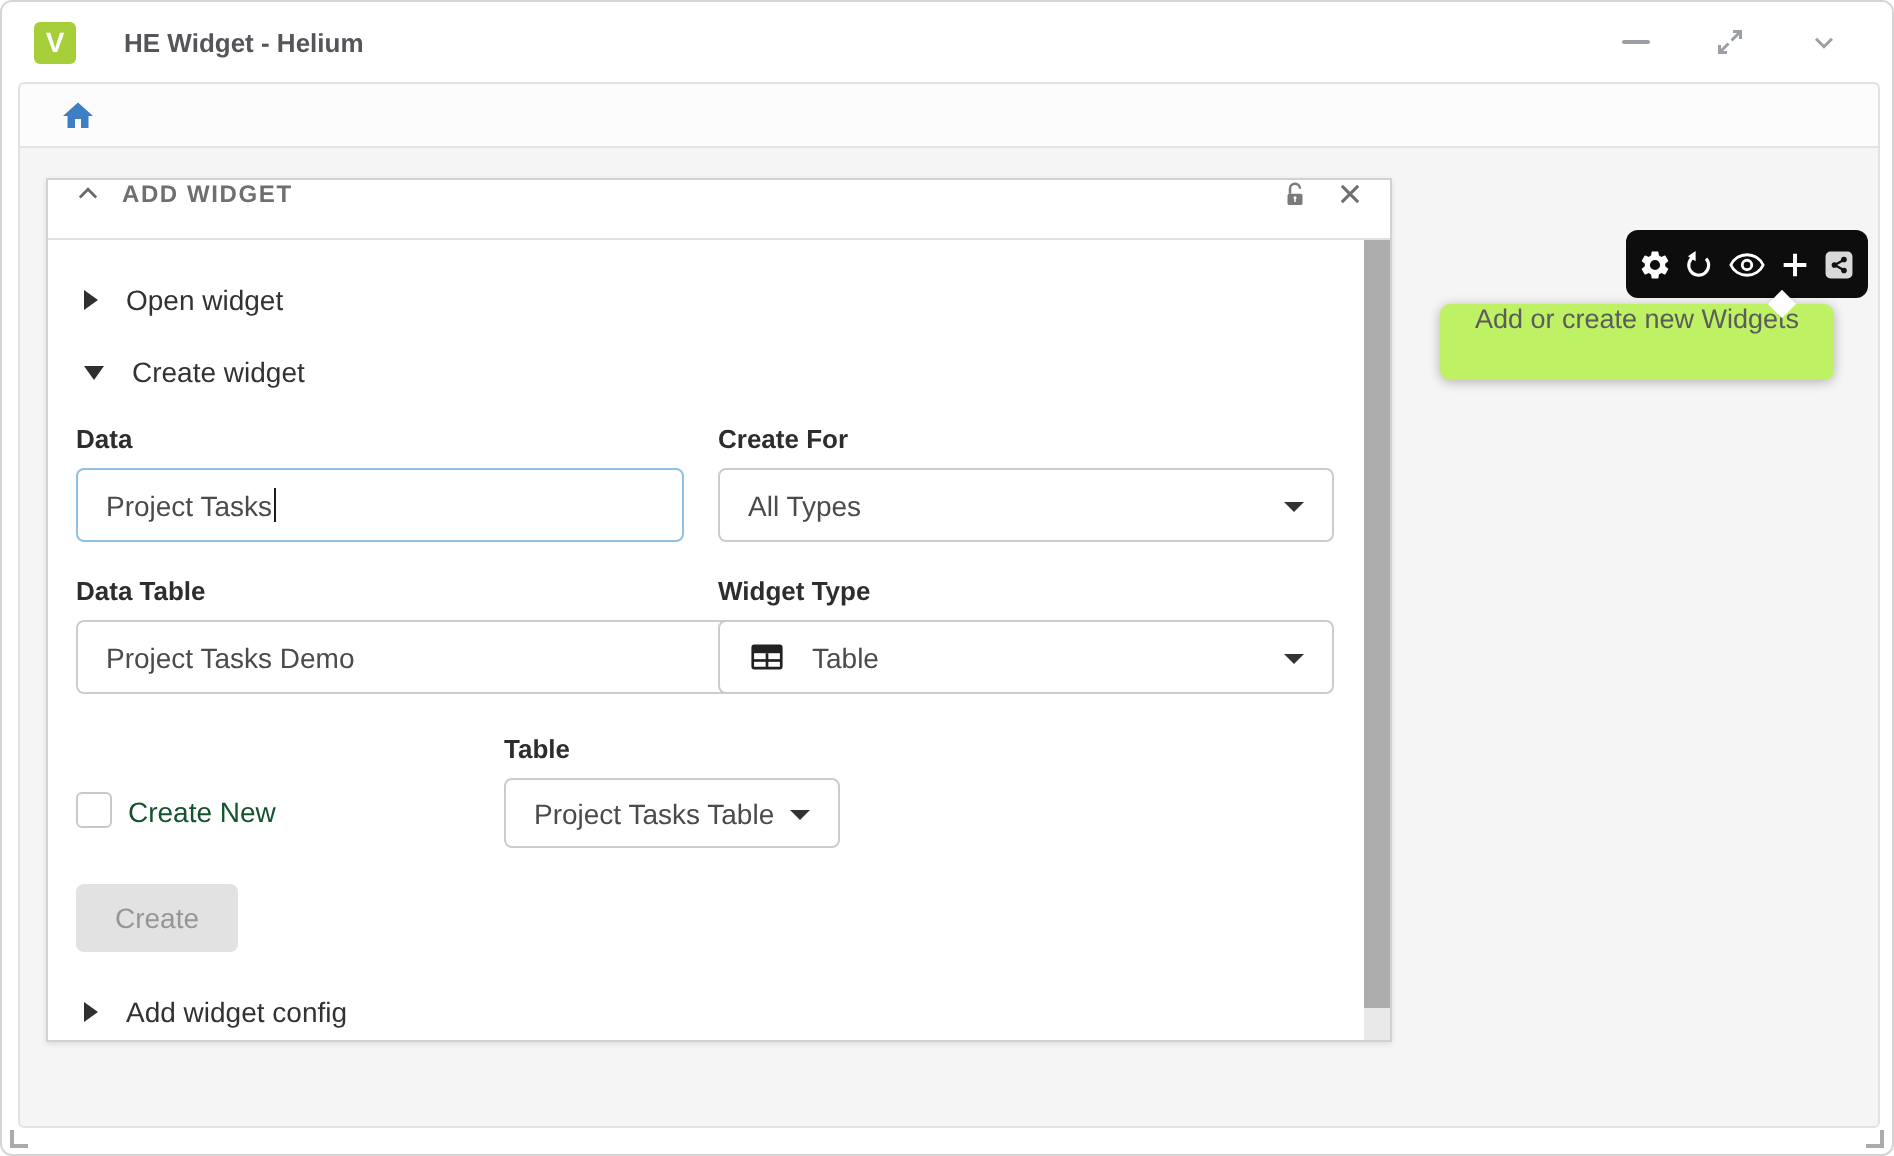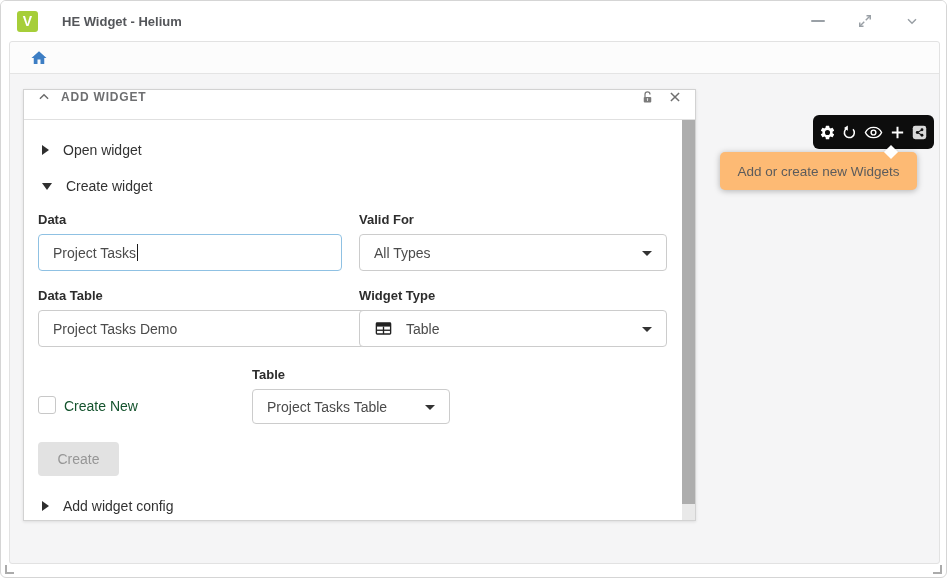--- a/index.html
+++ b/index.html
@@ -66,22 +66,22 @@
   .create-btn { position:absolute; left:14px; top:352px; width:81px; height:34px; background:#e2e2e2;
                 color:#969696; border:none; border-radius:4px; font-size:14px;
                 font-family:inherit; cursor:default; }
 
   
   .toolbar { position:absolute; left:812px; top:114px; width:121px; height:34px; background:#0d0d0d;
              border-radius:6px; display:flex; align-items:center; justify-content:space-evenly; }
   .tb-icon { display:flex; align-items:center; justify-content:center; cursor:pointer; }
 
   
-  .tooltip { position:absolute; left:719px; top:151px; width:197px; height:38px; background:#fdba74;
-             border-radius:5px; box-shadow:0 1px 6px rgba(0,0,0,.28); display:flex; align-items:center;
+  .tooltip { position:absolute; left:719px; top:151px; width:197px; height:38px; background:#bef264;
+             border-radius:5px; box-shadow:0 1px 6px rgba(0,0,0,.28); display:flex; align-items:flex-start;
              justify-content:center; font-size:13.5px; color:#5c5c5c; }
   .tooltip .arrow { position:absolute; top:-5px; left:166px; width:10px; height:10px; background:#fff;
                     transform:rotate(45deg); box-shadow:-1px -1px 2px rgba(0,0,0,.08); }
 
   
   .handle { position:absolute; bottom:3px; width:9px; height:9px; }
   .handle.bl { left:4px; border-left:2px solid #ababab; border-bottom:2px solid #ababab; }
   .handle.br { right:4px; border-right:2px solid #ababab; border-bottom:2px solid #ababab; }
 
   svg { display:block; }
@@ -161,21 +161,21 @@
       <span class="tri-down"></span>
       <span>Create widget</span>
     </div>
 
     <div class="f-label" style="left:14px; top:122px;">Data</div>
     <div class="field input-focus" style="left:14px; top:144px; width:304px;">
       <span>Project Tasks</span>
       <span class="cursor-bar"></span>
     </div>
 
-    <div class="f-label" style="left:335px; top:122px;">Valid For</div>
+    <div class="f-label" style="left:335px; top:122px;">Create For</div>
     <div class="field" style="left:335px; top:144px; width:308px;align-items:center;">
       <span>All Types</span>
       <span class="caret"></span>
     </div>
 
     <div class="f-label" style="left:14px; top:198px;">Data Table</div>
     <div class="field" style="left:14px; top:220px; width:356px;">
       <span>Project Tasks Demo</span>
       <span class="caret"></span>
     </div>
@@ -188,21 +188,21 @@
           <rect x="3" y="5" width="18" height="4.6" fill="#222"></rect>
           <line x1="12" y1="9.6" x2="12" y2="19" stroke="#222" stroke-width="1.7"></line>
           <line x1="3" y1="14.2" x2="21" y2="14.2" stroke="#222" stroke-width="1.7"></line>
         </svg>
       </span>
       <span>Table</span>
       <span class="caret"></span>
     </div>
 
     <div class="f-label" style="left:228px; top:277px;">Table</div>
-    <div class="field" style="left:228px; top:299px; width:198px; height:35px;">
+    <div class="field" style="left:228px; top:299px; width:168px; height:35px;">
       <span>Project Tasks Table</span>
       <span class="caret"></span>
     </div>
 
     <div class="checkbox" style="left:14px; top:306px;"></div>
     <div class="cb-label" style="left:40px; top:308px;">Create New</div>
 
     <button class="create-btn">Create</button>
 
     <div class="tree-row" style="top:408px;">

